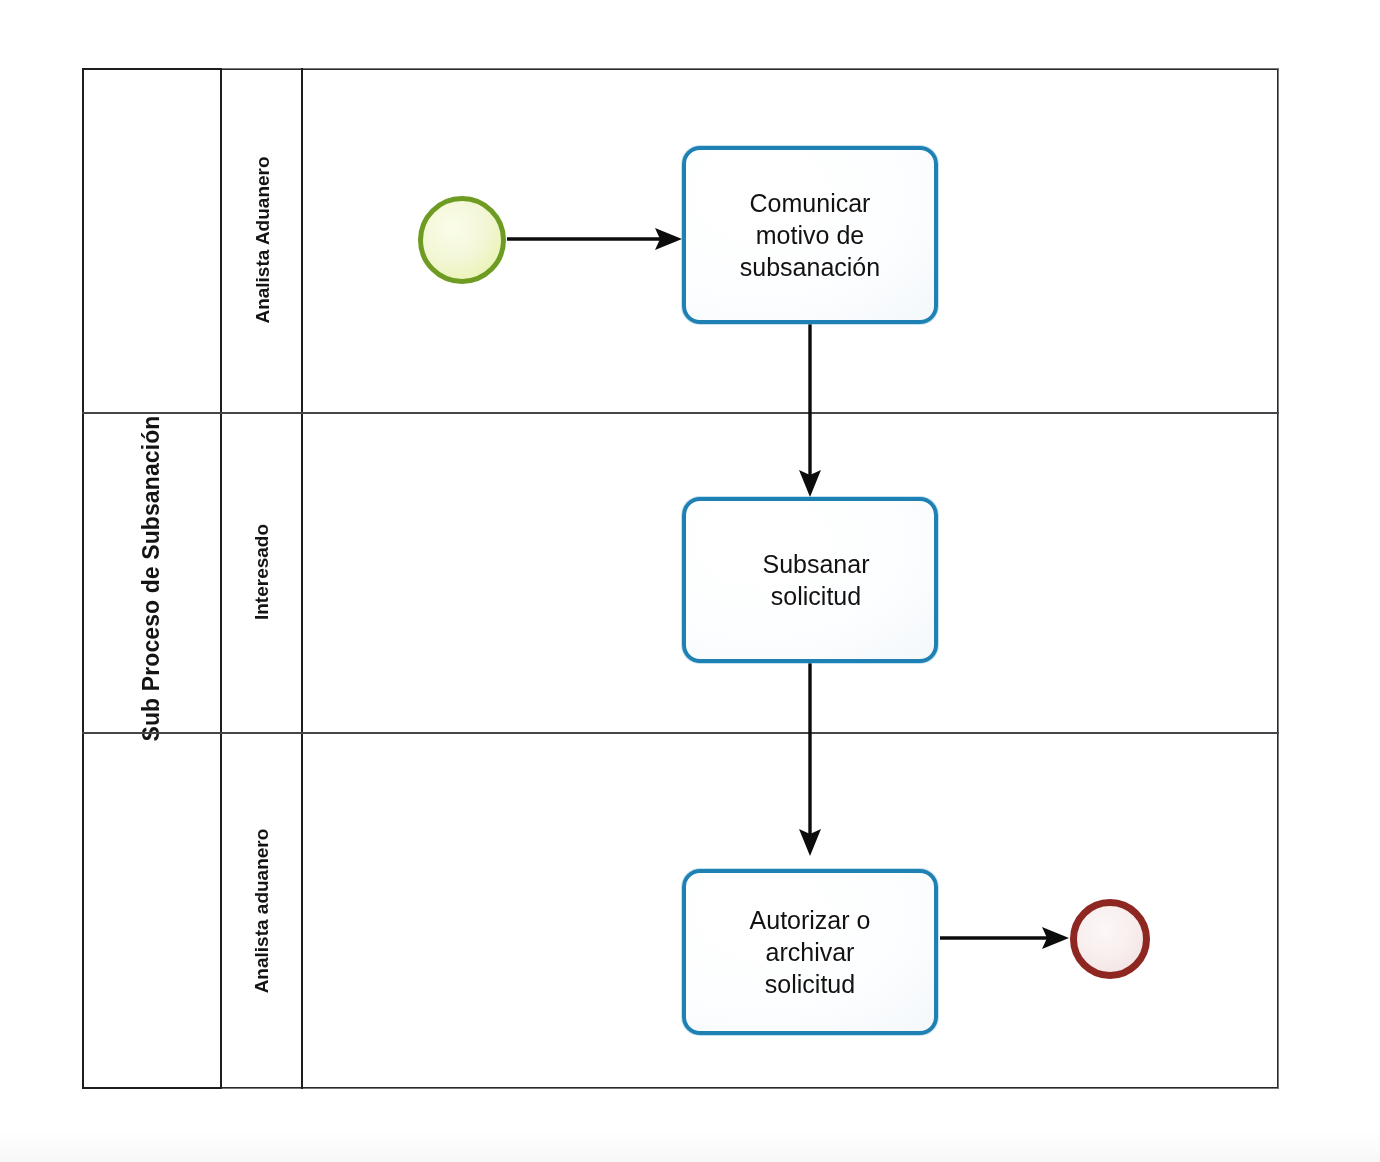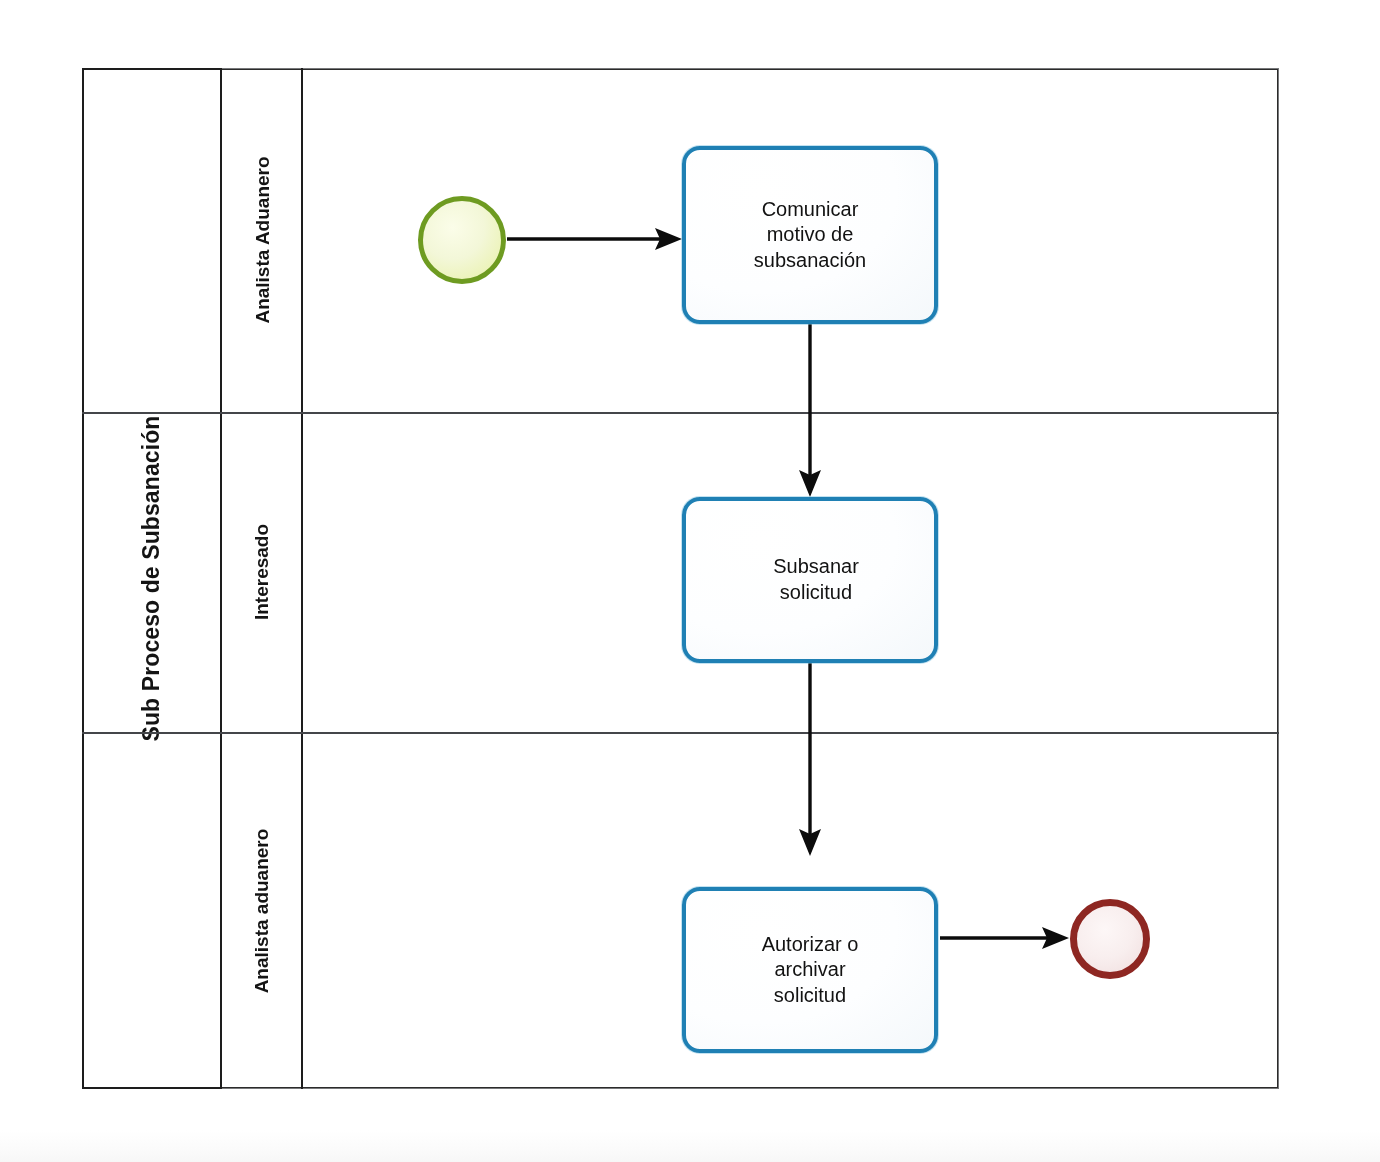--- a/index.html
+++ b/index.html
@@ -128,21 +128,21 @@
     box-sizing: border-box;
     border: 4px solid #1f80b4;
     border-radius: 18px;
     background:
       radial-gradient(ellipse at 30% 25%, #ffffff 0%, #fdfeff 55%, #f4f8fb 100%);
     box-shadow: 0 0 0 1px rgba(120,190,225,0.45);
     display: flex;
     align-items: center;
     justify-content: center;
     text-align: center;
-    font-size: 20px;
+    font-size: 25px;
     color: #121212;
     line-height: 1.28;
     padding: 4px 10px;
   }
   .task-label { white-space: pre-line; }
 
   .event {
     position: absolute;
     box-sizing: border-box;
     border-radius: 50%;
@@ -233,21 +233,21 @@
     <span class="task-label">Comunicar
 motivo de
 subsanación</span>
   </div>
 
   <div class="task" id="task-subsanar" style="left:682px; top:497px; width:256px; height:166px;padding-left:22px;">
     <span class="task-label">Subsanar
 solicitud</span>
   </div>
 
-  <div class="task" id="task-autorizar" style="left:682px; top:887px; width:256px; height:166px;">
+  <div class="task" id="task-autorizar" style="left:682px; top:869px; width:256px; height:166px;">
     <span class="task-label">Autorizar o
 archivar
 solicitud</span>
   </div>
 
 </div>
 
 <div id="page-footer-shade"></div>
 
 </body></html>

